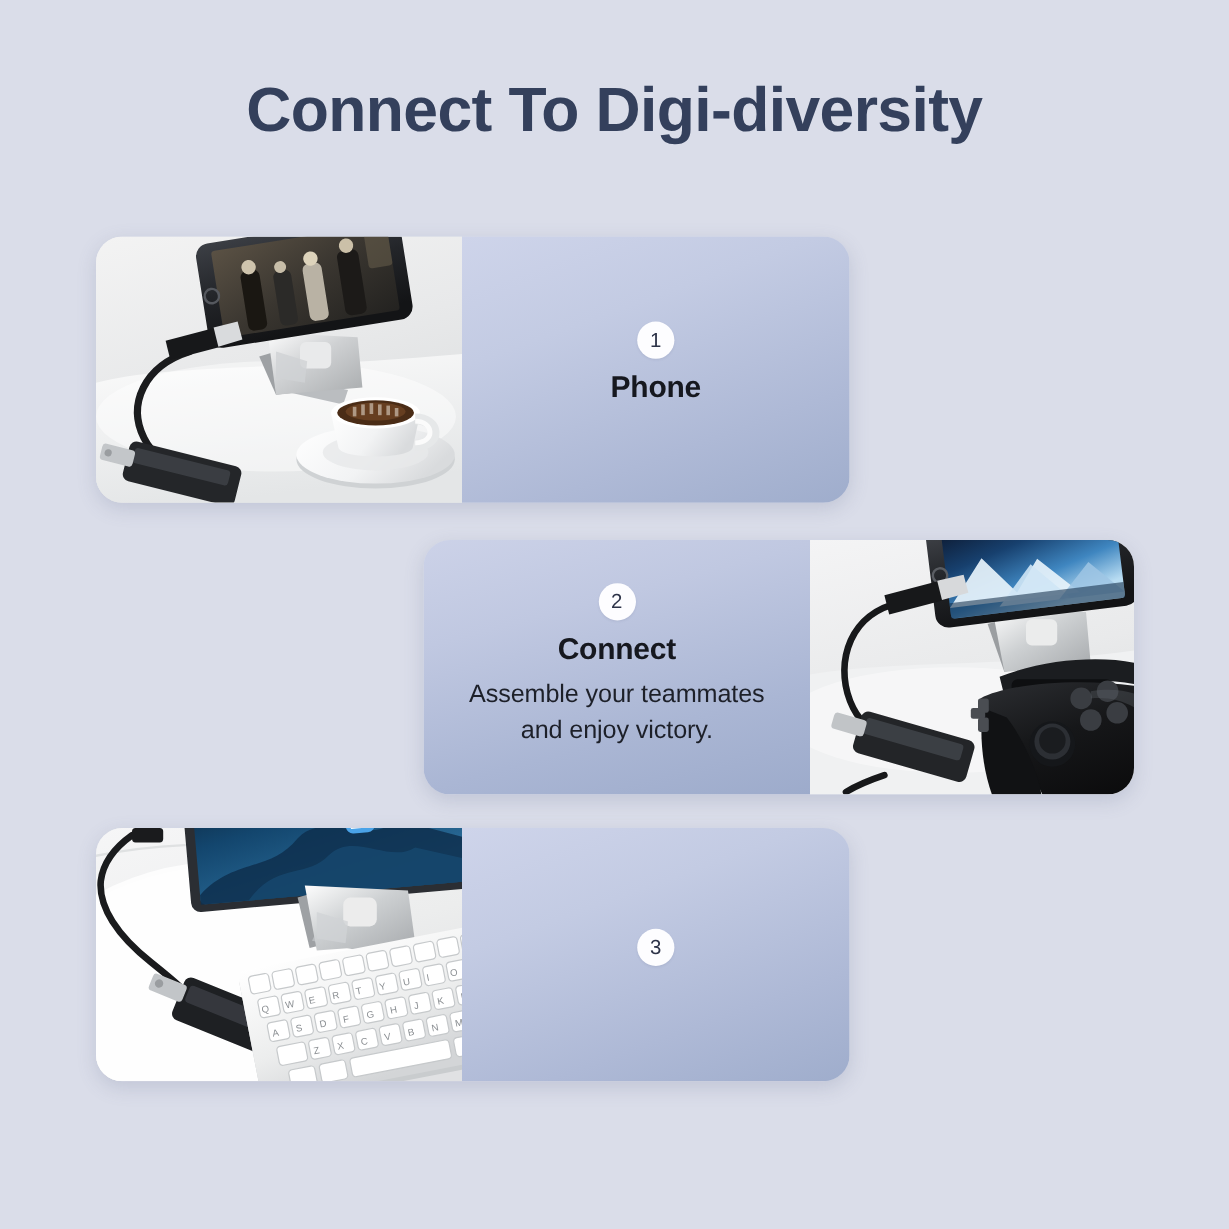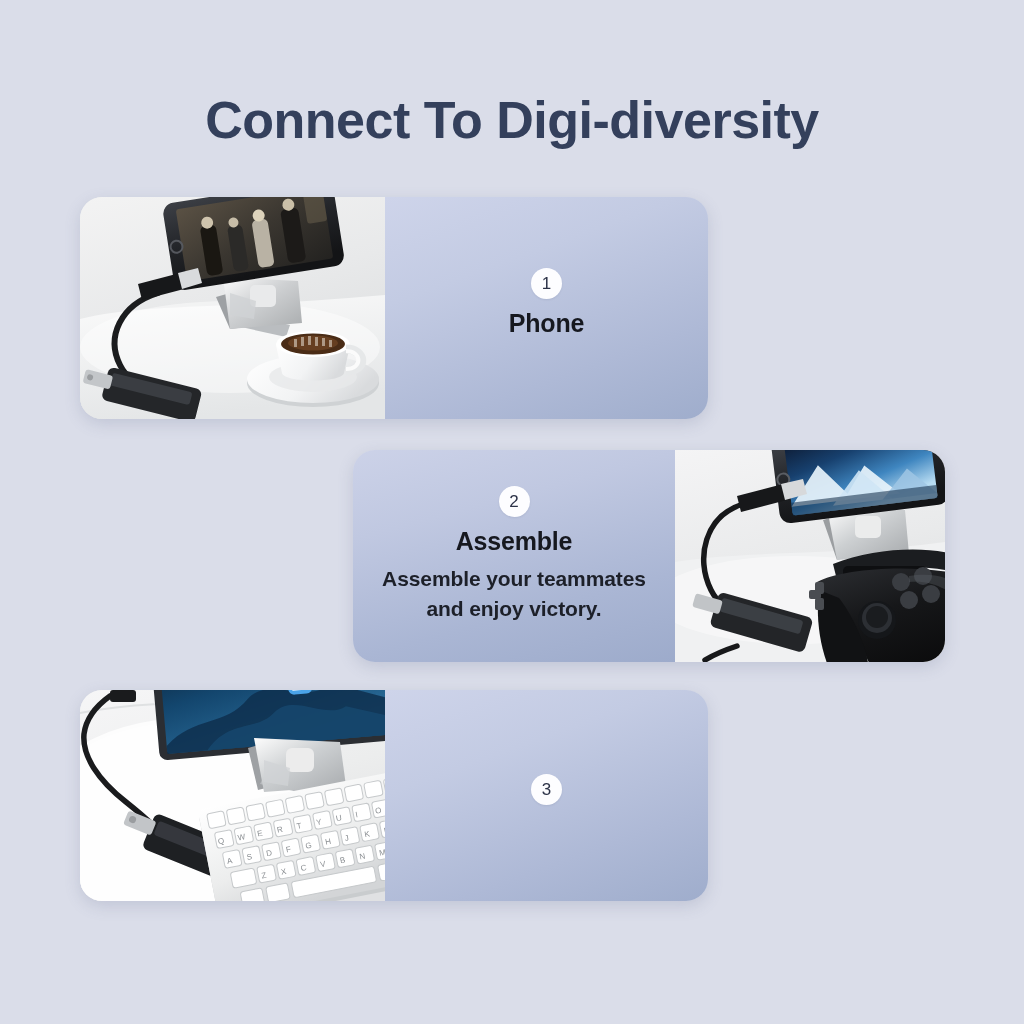--- a/index.html
+++ b/index.html
@@ -12,21 +12,20 @@
   .stage{position:relative;width:1024px;height:1024px;}
 
   
   .page-title{
     position:absolute;left:0;top:62px;width:1024px;
     text-align:center;
     font-size:52px;font-weight:bold;
     letter-spacing:-0.5px;
     color:#34405c;
     font-family:"Liberation Sans", sans-serif;
-    margin-top:28px;
   }
 
   
   .card{
     position:absolute;
     display:flex;
     border-radius:22px;
     overflow:hidden;
     box-shadow:0 5px 16px rgba(95,105,140,0.20);
   }
@@ -69,21 +68,21 @@
   }
   .card-title{
     font-size:25px;font-weight:bold;color:#16181f;
     margin-bottom:8px;line-height:1.15;
     letter-spacing:-0.2px;
   }
   .card-desc{
     font-size:21px;color:#1d2029;line-height:1.42;
     letter-spacing:-0.1px;max-width:310px;
   }
-  .card-2 .card-desc{max-width:300px;font-weight:bold;}
+  .card-2 .card-desc{max-width:300px;}
   .ph-svg{position:absolute;inset:0;width:100%;height:100%;display:block;}
 </style>
 </head>
 <body style="background: rgb(218, 221, 233);">
 
 <div class="stage">
 
   <div class="page-title" style="color: rgb(52, 64, 92);">Connect To Digi-diversity</div>
 
   <div class="card card-1">
@@ -286,21 +285,21 @@
           <circle cx="64" cy="72" r="15" fill="#2c2f34"></circle>
           <circle cx="64" cy="71" r="11" fill="#1a1c1f"></circle>
 
           <path d="M96 30 C120 26 140 32 148 42 L146 54 C132 40 114 34 96 36 Z" fill="#5e636b" opacity="0.35"></path>
         </g>
       </svg>
     </div>
 
     <div class="panel">
       <div class="badge">2</div>
-      <div class="card-title">Assemble</div>
+      <div class="card-title">Connect</div>
       <div class="card-desc">Assemble your teammates and enjoy victory.</div>
     </div>
   </div>
 
   <div class="card card-3">
 
     <div class="photo">
       <svg class="ph-svg" viewBox="0 0 305 211" preserveAspectRatio="xMidYMid slice">
         <defs>
           <linearGradient id="g3bg" x1="0" y1="0" x2="0.4" y2="1">

